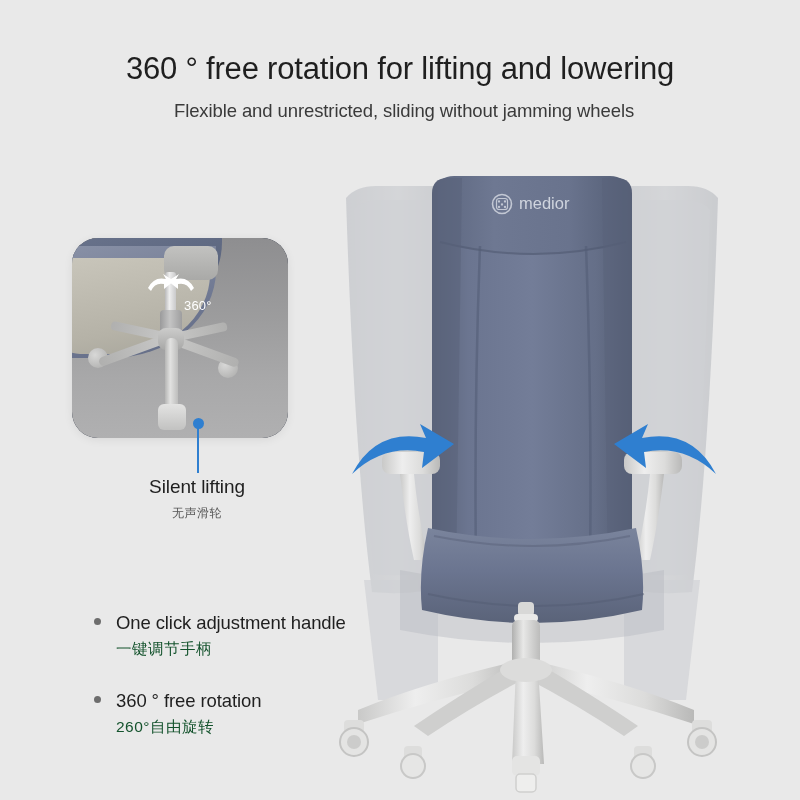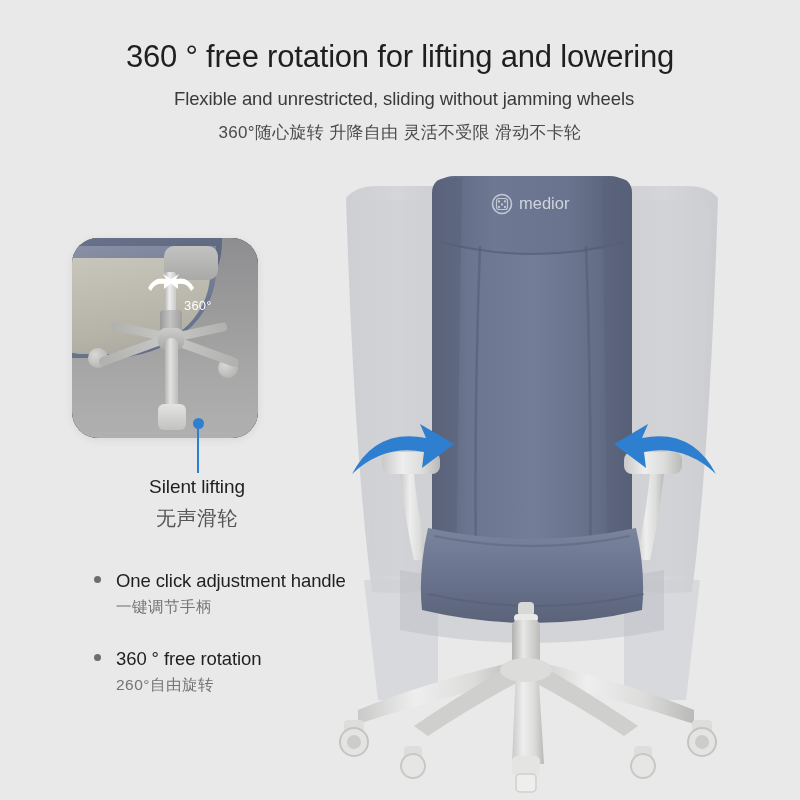--- a/index.html
+++ b/index.html
@@ -15,21 +15,21 @@
     font-family: "Liberation Sans", sans-serif;
     color: #2b2b2b;
   }
 
   
   .header {
     position: absolute;
     top: 0; left: 0;
     width: 800px;
     text-align: center;
-    padding-top: 38px;
+    padding-top: 50px;
   }
   .headline {
     font-size: 31px;
     font-weight: 400;
     letter-spacing: -0.2px;
     color: #1f1f1f;
     line-height: 1.2;
     margin: 0;
   }
   .subline {
@@ -45,21 +45,21 @@
     color: #4a4a4a;
     margin: 11px 0 0 0;
     letter-spacing: 0.3px;
   }
 
   
   .inset {
     position: absolute;
     left: 72px;
     top: 238px;
-    width: 186px;
+    width: 216px;
     height: 200px;
     border-radius: 26px;
     overflow: hidden;
     background: #0f172a;
     box-shadow: 0 2px 10px rgba(0,0,0,0.07);
   }
   .inset-floor {
     position: absolute;
     left: 0; top: 0;
     width: 100%; height: 100%;
@@ -217,31 +217,31 @@
     top: 476px;
     width: 250px;
     text-align: center;
   }
   .caption-en {
     font-size: 19px;
     color: #1f1f1f;
     letter-spacing: -0.1px;
   }
   .caption-cn {
-    font-size: 20px;
+    font-size: 12px;
     color: #555555;
     margin-top: 7px;
     letter-spacing: 0.5px;
   }
 
   
   .bullets {
     position: absolute;
     left: 94px;
-    top: 570px;
+    top: 612px;
     width: 300px;
   }
   .bullet-item { margin-bottom: 30px; }
   .bullet-row {
     display: flex;
     align-items: baseline;
   }
   .bullet-dot {
     width: 7px;
     height: 7px;
@@ -252,21 +252,21 @@
     position: relative;
     top: -4px;
   }
   .bullet-en {
     font-size: 18.5px;
     color: #1f1f1f;
     letter-spacing: -0.1px;
   }
   .bullet-cn {
     font-size: 15.5px;
-    color: #737373;
+    color: #14532d;
     margin-left: 22px;
     margin-top: 5px;
     letter-spacing: 0.5px;
   }
 
   
   .stage {
     position: absolute;
     left: 304px;
     top: 150px;
@@ -274,21 +274,20 @@
     height: 650px;
   }
   .ghost { opacity: 0.42; }
 </style>
 </head>
 <body>
 
 <div class="header">
   <h1 class="headline">360 ° free rotation for lifting and lowering</h1>
   <p class="subline">Flexible and unrestricted, sliding without jamming wheels</p>
-  <p class="subline-cn">360°随心旋转 升降自由 灵活不受限 滑动不卡轮</p>
 </div>
 
 <div class="stage">
   <svg width="500" height="650" viewBox="0 0 500 650">
     <defs>
       <linearGradient id="blueBack" x1="0" y1="0" x2="1" y2="0">
         <stop offset="0%" stop-color="#5a6379"></stop>
         <stop offset="18%" stop-color="#6b7590"></stop>
         <stop offset="50%" stop-color="#737d98"></stop>
         <stop offset="82%" stop-color="#656f88"></stop>

